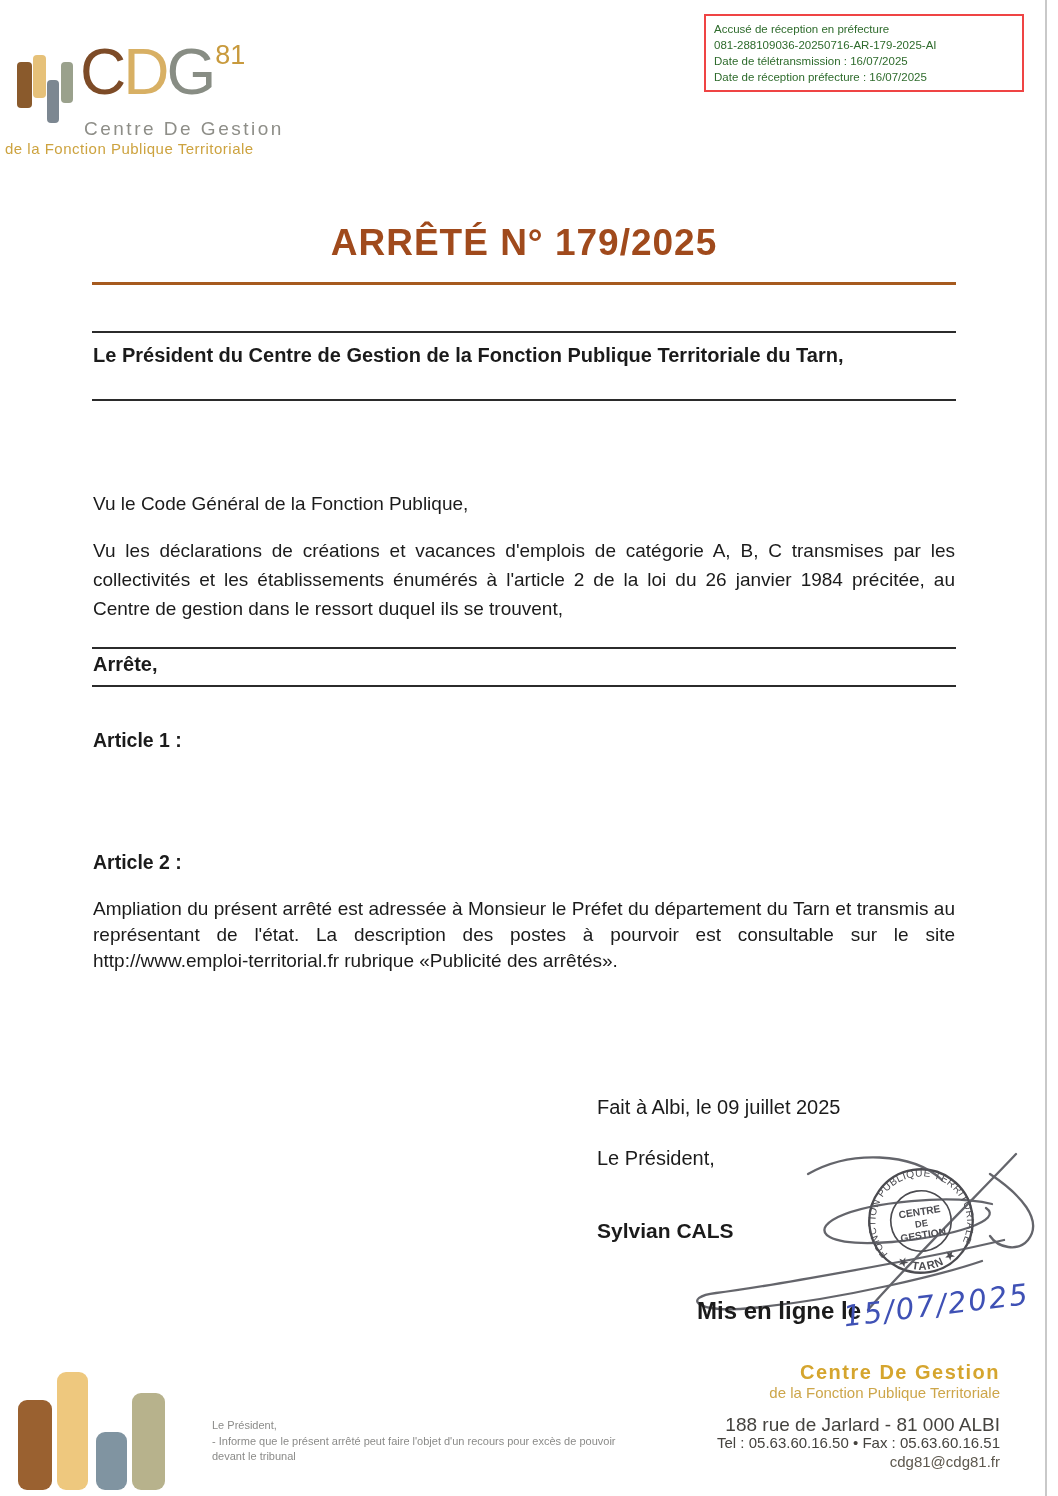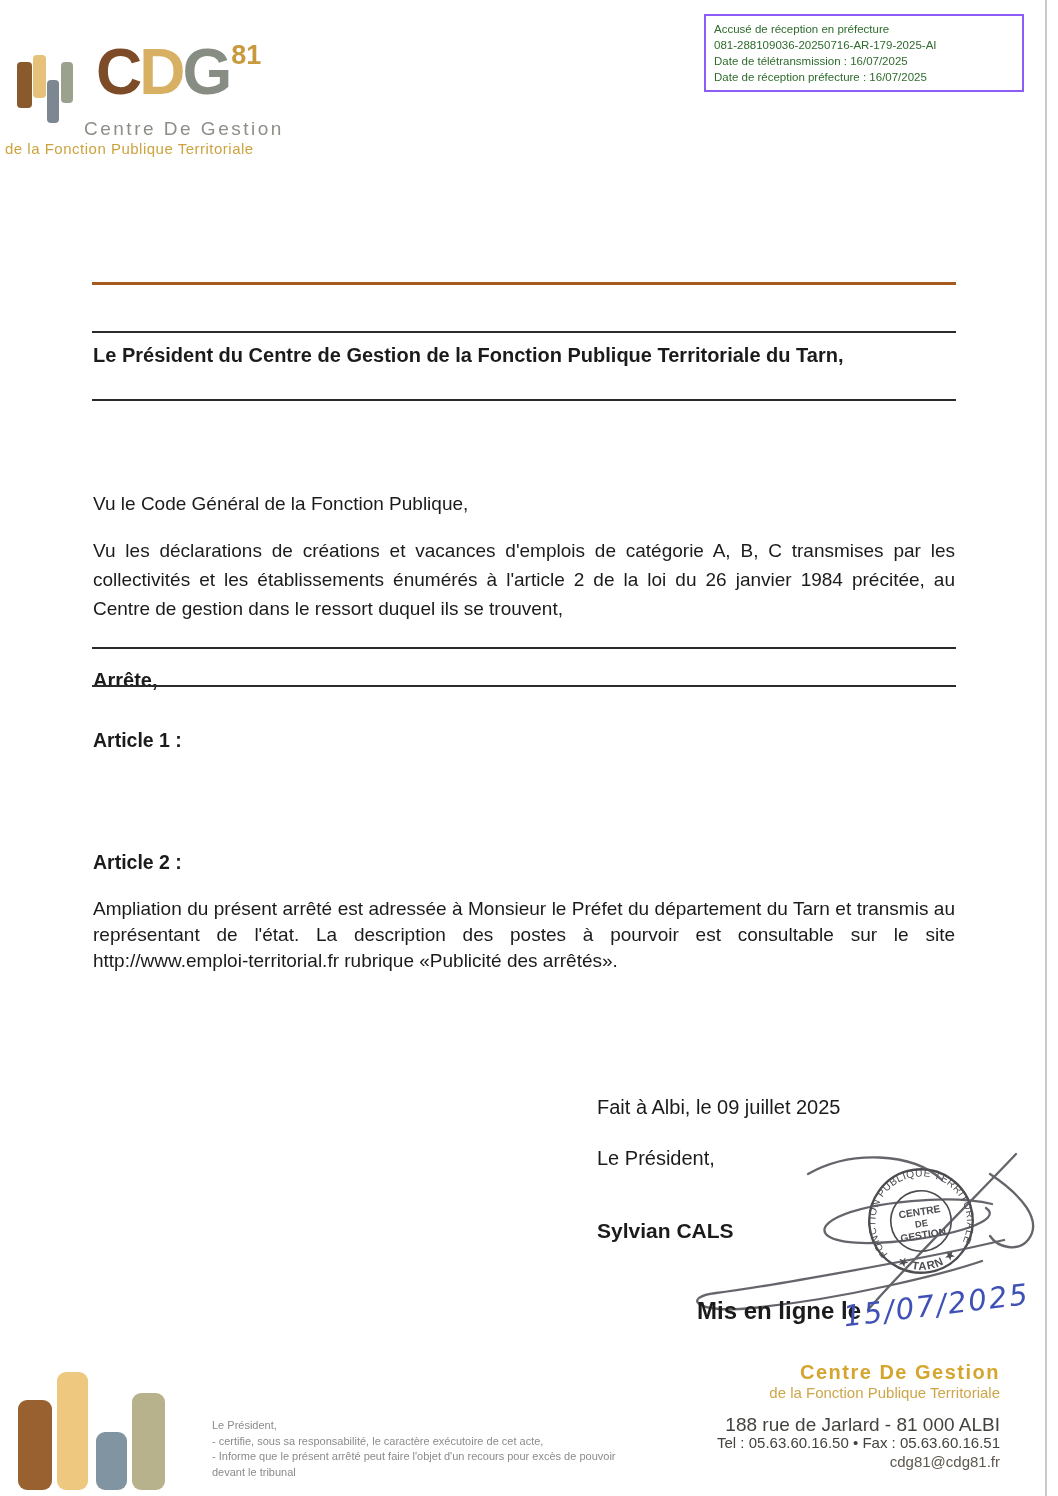--- a/index.html
+++ b/index.html
@@ -12,52 +12,52 @@
 
   
   .scan-line { position:absolute; left:1045px; top:0; width:2px; height:1496px; background:#c9c9c9; }
 
   
   .tbar { position:absolute; border-radius:4px; }
   .tb1 { left:17px; top:62px; width:15px; height:46px; background:#8a5a2c; }
   .tb2 { left:33px; top:55px; width:13px; height:43px; background:#e6c179; }
   .tb3 { left:47px; top:80px; width:12px; height:43px; background:#7c8791; }
   .tb4 { left:61px; top:62px; width:12px; height:41px; background:#9aa18c; }
-  .logo-word { position:absolute; left:80px; top:40px; font-size:64px; font-weight:bold; letter-spacing:-3px; line-height:1; white-space:nowrap;margin-left:16px; }
+  .logo-word { position:absolute; left:80px; top:40px; font-size:64px; font-weight:normal; letter-spacing:-3px; line-height:1; white-space:nowrap; }
   .lw-c { color:#7d4b27; }
   .lw-d { color:#d8b064; }
   .lw-g { color:#888d84; }
   .lw-sup { position:relative; top:-30px; font-size:27px; letter-spacing:0; color:#c89a3d; margin-left:2px; }
   .logo-line1 { position:absolute; left:84px; top:118px; font-size:19px; color:#8e8e88; letter-spacing:2.5px; }
   .logo-line2 { position:absolute; left:5px; top:140px; font-size:15px; color:#cda33f; letter-spacing:0.5px; }
 
   
   .rcpt {
     position:absolute; left:704px; top:14px; width:300px;
-    border:2px solid #8b5cf6; padding:5px 8px;
+    border:2px solid #ef4444; padding:5px 8px;
     font-size:11.5px; line-height:16px; color:#2e6b2c;
   }
 
   
   .doc-title {
     position:absolute; left:93px; top:222px; width:862px; text-align:center;
     font-size:37px; font-weight:bold; letter-spacing:1px; color:#a04a1c;
   }
   .rule { position:absolute; left:92px; width:864px; height:2px; background:#2b2b2b; }
   .rule-title { top:282px; height:3px; background:#a65a1e; }
   .r2 { top:331px; }
   .r3 { top:399px; }
   .r4 { top:647px; }
   .r5 { top:685px; }
 
   .para { position:absolute; left:93px; width:862px; font-size:19px; line-height:27px; text-align:justify; }
   .president { top:340px; font-size:20px; font-weight:bold; line-height:30px; }
   .vu1 { top:490px; text-align:left; }
   .vu2 { top:536px; line-height:29px; }
-  .arrete { position:absolute; left:93px; top:653px; font-size:20px; font-weight:bold;margin-top:16px; }
+  .arrete { position:absolute; left:93px; top:653px; font-size:20px; font-weight:bold; }
   .art-h { position:absolute; left:93px; font-size:19.5px; font-weight:bold;text-align:center; }
   .a1h { top:729px; } .a1b { top:774px; }
   .a2h { top:851px; } .a2b { top:896px; line-height:26px; }
 
   
   .sig-place { position:absolute; left:597px; top:1096px; font-size:20px; }
   .sig-role  { position:absolute; left:597px; top:1147px; font-size:20px; }
   .sig-name  { position:absolute; left:597px; top:1219px; font-size:21px; font-weight:bold; }
   .published { position:absolute; left:697px; top:1297px; font-size:24px; font-weight:bold; }
   .stamp-svg { position:absolute; left:843px; top:1143px; transform:rotate(-9deg); }
@@ -98,20 +98,21 @@
   <div class="logo-line1">Centre De Gestion</div>
   <div class="logo-line2">de la Fonction Publique Territoriale</div>
 
   <div class="rcpt">
     <div>Accusé de réception en préfecture</div>
     <div>081-288109036-20250716-AR-179-2025-AI</div>
     <div>Date de télétransmission : 16/07/2025</div>
     <div>Date de réception préfecture : 16/07/2025</div>
   </div>
 
+  <div class="doc-title">ARRÊTÉ N° 179/2025</div>
   <div class="rule rule-title"></div>
 
   <div class="rule r2"></div>
   <div class="para president">Le Président du Centre de Gestion de la Fonction Publique Territoriale du Tarn,</div>
   <div class="rule r3"></div>
 
   <div class="para vu1">Vu le Code Général de la Fonction Publique,</div>
   <div class="para vu2">Vu les déclarations de créations et vacances d'emplois de catégorie A, B, C transmises par les collectivités et les établissements énumérés à l'article 2 de la loi du 26 janvier 1984 précitée, au Centre de gestion dans le ressort duquel ils se trouvent,</div>
 
   <div class="rule r4"></div>
@@ -160,21 +161,20 @@
     <text x="8" y="40" font-size="29" font-style="italic" letter-spacing="2" fill="#3f51b5" font-family="DejaVu Sans, sans-serif" transform="rotate(-7 95 31)">15/07/2025</text>
   </svg>
 
   <span class="fbar fb1"></span>
   <span class="fbar fb2"></span>
   <span class="fbar fb3"></span>
   <span class="fbar fb4"></span>
 
   <div class="disclaimer">
     <div>Le Président,</div>
-    <div>- certifie, sous sa responsabilité, le caractère exécutoire de cet acte,</div>
     <div>- Informe que le présent arrêté peut faire l'objet d'un recours pour excès de pouvoir devant le tribunal</div>
   </div>
 
   <div class="abs fright org-name">Centre De Gestion</div>
   <div class="abs fright org-sub">de la Fonction Publique Territoriale</div>
   <div class="abs fright addr">188 rue de Jarlard - 81 000 ALBI</div>
   <div class="abs fright tel">Tel : 05.63.60.16.50 • Fax : 05.63.60.16.51</div>
   <div class="abs fright email">cdg81@cdg81.fr</div>
 </div>
 

